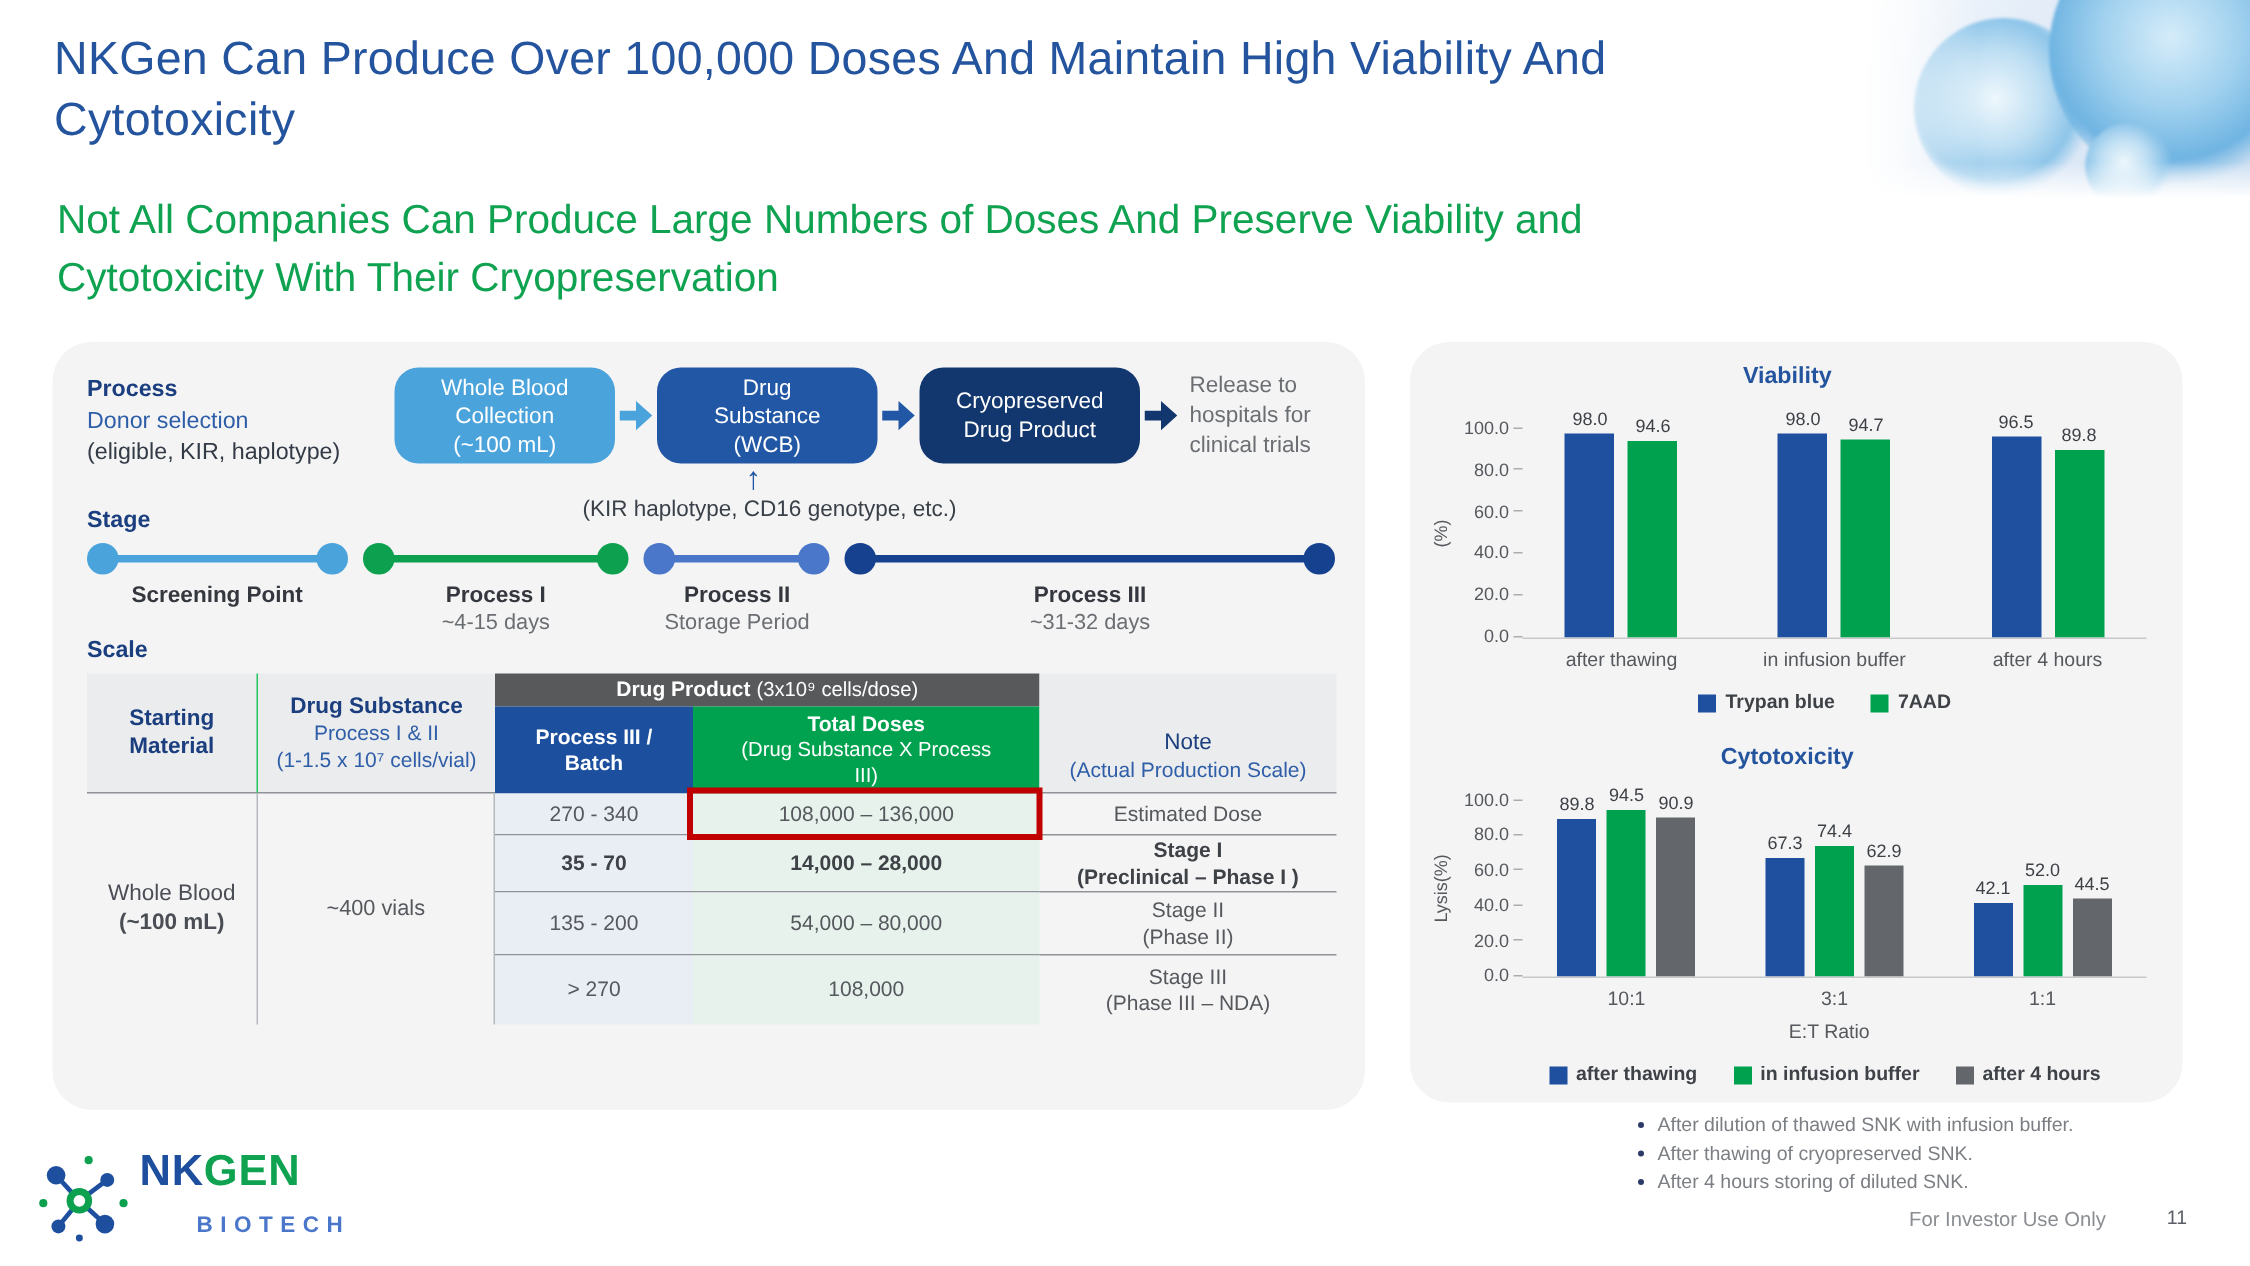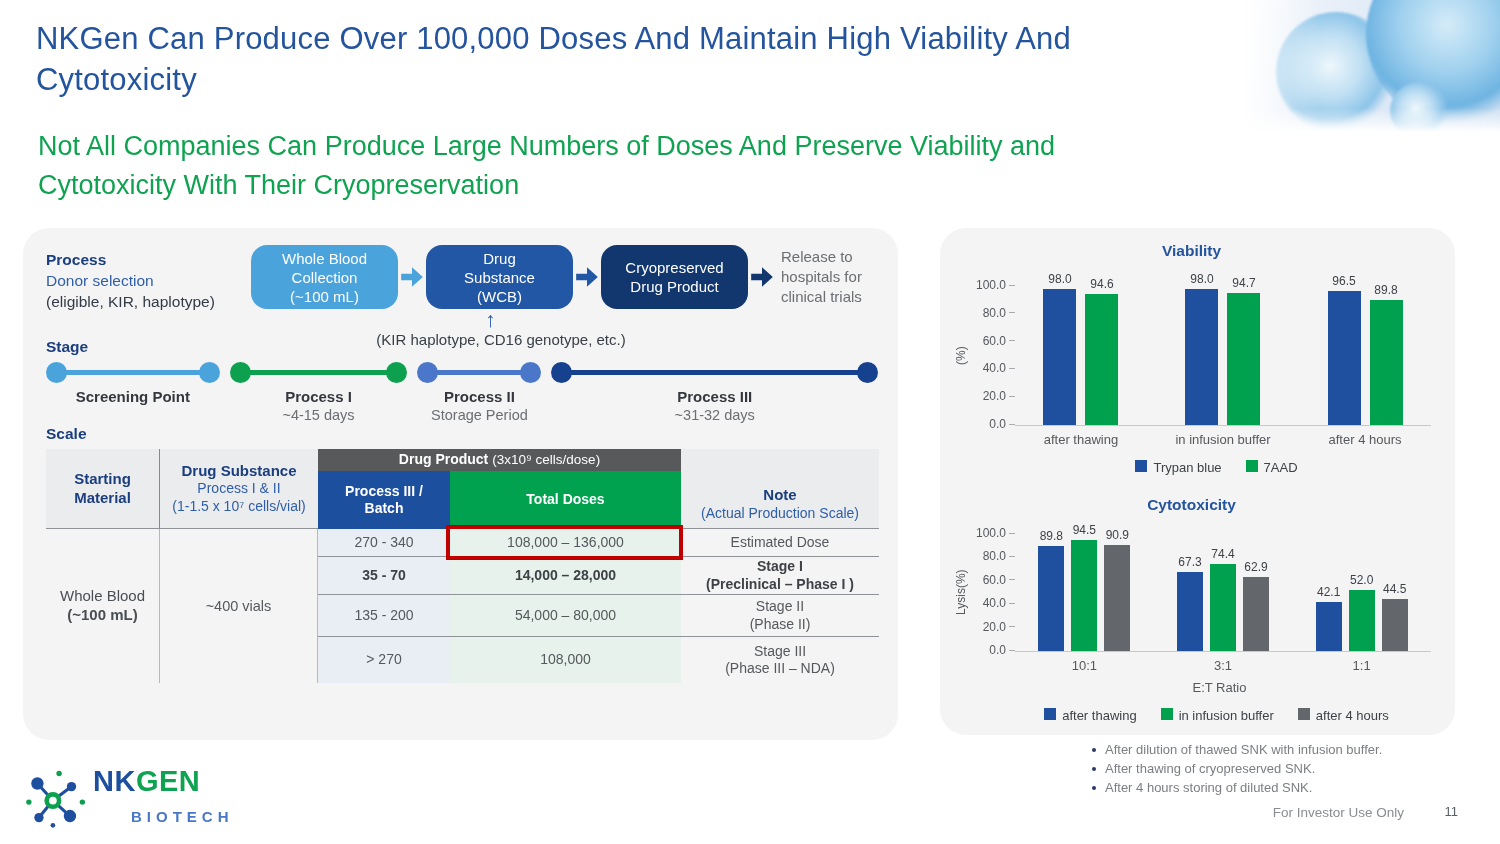--- a/index.html
+++ b/index.html
@@ -24,21 +24,21 @@
     filter:blur(1px); }
   .cell-blob.b1 { left:34px; top:12px; width:120px; height:120px; }
   .cell-blob.b2 { right:-46px; top:-56px; width:180px; height:180px;
     background:radial-gradient(circle at 45% 45%, #d5ecf9 0%, #9fd0ee 34%, #6fb4e2 58%, rgba(111,180,226,0) 71%); }
   .cell-blob.b3 { left:148px; top:82px; width:58px; height:58px; }
   .cells-img .fade { position:absolute; inset:0;
     background:linear-gradient(90deg,#ffffff 0%,rgba(255,255,255,0) 30%),
                linear-gradient(0deg,#ffffff 0%,rgba(255,255,255,0) 18%); }
 
   
-  .left-panel { position:absolute; left:23px; top:228px; width:875px; height:512px;
+  .left-panel { position:absolute; left:35px; top:228px; width:875px; height:512px;
     background:#F4F4F5; border-radius:26px; }
   .right-panel { position:absolute; left:940px; top:228px; width:515px; height:507px;
     background:#F4F4F5; border-radius:26px; }
 
   
   .proc-head { position:absolute; left:23px; top:21px; font-size:15.5px; line-height:21px; }
   .proc-head .h { color:#1B3E7F; font-weight:700; }
   .proc-head .l1 { color:#2F5EA8; }
   .proc-head .l2 { color:#333B46; }
 
@@ -78,21 +78,21 @@
     border-right:1px solid #22c55e; border-bottom:1px solid #8F9296; }
   .cB { grid-column:2; grid-row:1/3; border-bottom:1px solid #8F9296; }
   .cB .b { color:#1B3E7F; font-weight:700; font-size:15px; }
   .cB .r { color:#2F5EA8; font-size:14px; }
   .cC { grid-column:3/5; grid-row:1; background:#58595B; color:#fff; flex-direction:row; gap:4px; font-size:13.5px; }
   .cC .b { font-weight:700; font-size:14px; }
   .cD { grid-column:3; grid-row:2; background:#1C4F9E; color:#fff; font-weight:700; }
   .cE { grid-column:4; grid-row:2; background:#00A14F; color:#fff; font-size:13.5px; }
   .cE .b { font-weight:700; font-size:14px; }
   .cF { grid-column:5; grid-row:1/3; border-bottom:1px solid #8F9296; }
-  .cF .b { color:#1B3E7F; font-weight:700; font-size:15px;margin-top:31px; }
+  .cF .b { color:#1B3E7F; font-weight:400; font-size:15px;margin-top:31px; }
   .cF .r { color:#2F5EA8; font-size:14px; }
   .cG { grid-column:1; grid-row:3/7; color:#4A4E54; font-size:15px; border-right:1px solid #B5B8BD; }
   .cG .b { font-weight:700; }
   .cH { grid-column:2; grid-row:3/7; color:#55585C; font-size:14.5px; border-right:1px solid #B5B8BD; }
   .bcell { color:#55585C; }
   .bcell.sep { border-bottom:1px solid #8F9296; }
   .bcell.c3 { background:#E9EDF4; }
   .bcell.c4 { background:#E7F2EC; }
   .bcell.bold { color:#3E4247; font-weight:700; }
   .hl-box { position:absolute; left:400px; top:76px; width:237px; height:35px;
@@ -115,21 +115,21 @@
   .group { display:flex; flex-direction:column; align-items:center; }
   .bars { height:var(--ph); display:flex; align-items:flex-end; }
   .bar { position:relative; }
   .val { position:absolute; top:-17px; left:50%; transform:translateX(-50%);
     white-space:nowrap; font-size:12px; color:#3E4247; }
   .cat { margin-top:7px; font-size:13px; color:#55585C; }
   .xlabel { text-align:center; font-size:13px; color:#55585C; margin-top:7px; padding-left:56px; }
   .xlabel:empty { display:none; }
   .legend { display:flex; justify-content:center; gap:24px; margin-top:13px;
     font-size:13px; color:#3E4247; padding-left:50px; }
-  .li { display:inline-flex; align-items:flex-start; gap:6px; }
+  .li { display:inline-flex; align-items:flex-end; gap:6px;font-weight:bold; }
   .li i { width:12px; height:12px; display:inline-block; }
 
   
   .notes { position:absolute; left:1092px; top:740px; }
   .note-line { display:flex; gap:9px; font-size:13px; line-height:19px; color:#7B7E83; }
   .note-line .dot { width:4px; height:4px; border-radius:50%; background:#2B3A67; margin-top:8px; flex:none; }
   .footer-note { position:absolute; right:96px; top:805px; font-size:13.5px; color:#8A8D92; }
   .page-num { position:absolute; right:42px; top:804px; font-size:13px; color:#5A5E66; }
 
   
@@ -242,20 +242,22 @@
 (1-1.5 x 10⁷ cells/vial)</span>
     </div>
     <div class="cell cC">
       <span class="b">Drug Product</span>
       <span>(3x10⁹ cells/dose)</span>
     </div>
     <div class="cell cD">Process III /
 Batch</div>
     <div class="cell cE">
       <span class="b">Total Doses</span>
+      <span class="pre">(Drug Substance X Process
+III)</span>
     </div>
     <div class="cell h-gray cF">
       <span class="b">Note</span>
       <span class="r">(Actual Production Scale)</span>
     </div>
     <div class="cell cG">
       <span>Whole Blood</span>
       <span class="b">(~100 mL)</span>
     </div>
     <div class="cell cH">~400 vials</div>

